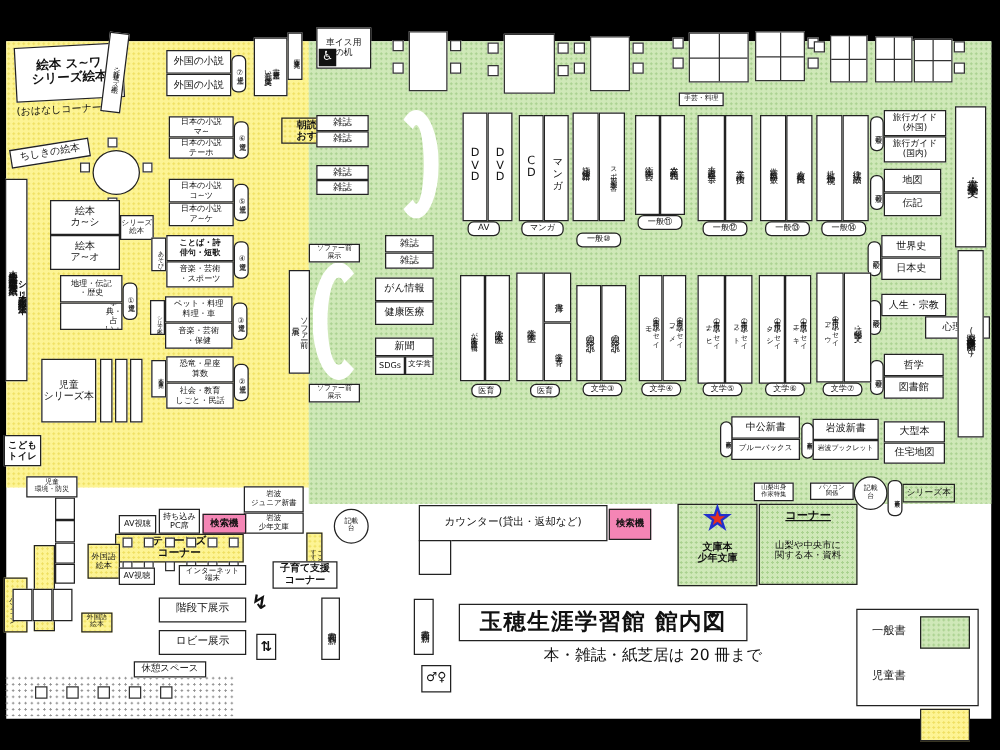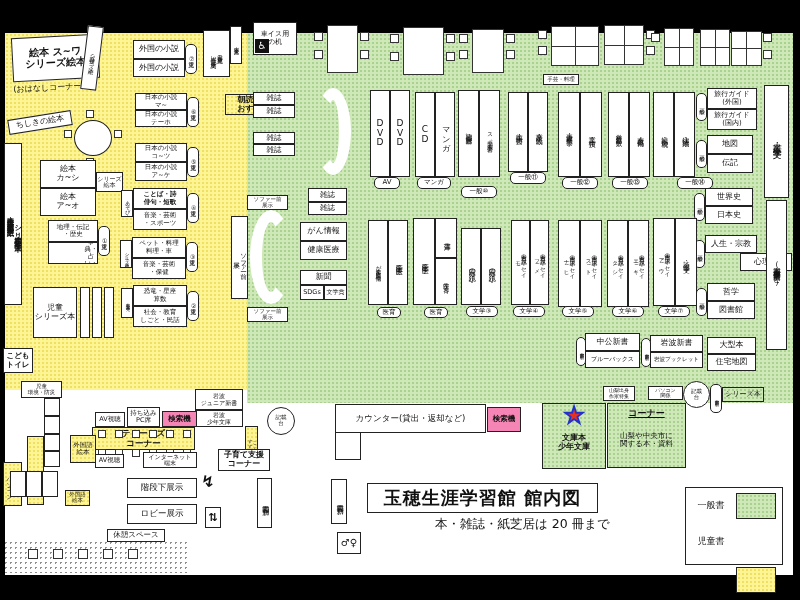--- a/index.html
+++ b/index.html
@@ -182,21 +182,21 @@
     <div class="it tag" style="left: 510px; top: 172px; width: 36px; height: 12px; font-size: 6.5px;">一般⑪</div>
     <div class="it bx" style="left: 543px; top: 74px; width: 36px; height: 11px; font-size: 5.5px;">手芸・料理</div>
     <div class="it bx v" style="left: 558px; top: 92px; width: 22px; height: 85px; font-size: 6.5px;">手芸・料理・家事</div>
     <div class="it bx v" style="left: 580px; top: 92px; width: 22px; height: 85px; font-size: 7px;">技術・工業</div>
     <div class="it tag" style="left: 562px; top: 177px; width: 36px; height: 12px; font-size: 6.5px;">一般⑫</div>
     <div class="it bx v" style="left: 608px; top: 92px; width: 21px; height: 85px; font-size: 6.5px;">数学・自然科学</div>
     <div class="it bx v" style="left: 629px; top: 92px; width: 21px; height: 85px; font-size: 7px;">民俗・教育</div>
     <div class="it tag" style="left: 612px; top: 177px; width: 36px; height: 12px; font-size: 6.5px;">一般⑬</div>
     <div class="it bx v" style="left: 653px; top: 92px; width: 21px; height: 85px; font-size: 7px;">税金・福祉</div>
     <div class="it bx v" style="left: 674px; top: 92px; width: 21px; height: 85px; font-size: 7px;">政治・法律</div>
-    <div class="it tag" style="left: 657px; top: 177px; width: 36px; height: 12px; font-size: 6.5px; margin-left: 20px;">一般⑭</div>
+    <div class="it tag" style="left: 657px; top: 177px; width: 36px; height: 12px; font-size: 6.5px;">一般⑭</div>
     <div class="it bx" style="left: 707px; top: 88px; width: 50px; height: 21px; font-size: 7px;">旅行ガイド
 (外国)</div>
     <div class="it bx" style="left: 707px; top: 109px; width: 50px; height: 21px; font-size: 7px;">旅行ガイド
 (国内)</div>
     <div class="it tag v" style="left: 696px; top: 93px; width: 11px; height: 28px; font-size: 5.5px;">一般⑮</div>
     <div class="it bx" style="left: 707px; top: 135px; width: 46px; height: 19px; font-size: 8px;">地図</div>
     <div class="it bx" style="left: 707px; top: 154px; width: 46px; height: 19px; font-size: 8px;">伝記</div>
     <div class="it tag v" style="left: 696px; top: 140px; width: 11px; height: 28px; font-size: 5.5px;">一般⑯</div>
     <div class="it bx" style="left: 705px; top: 188px; width: 48px; height: 18px; font-size: 8px;">世界史</div>
     <div class="it bx" style="left: 705px; top: 206px; width: 48px; height: 18px; font-size: 8px;">日本史</div>

